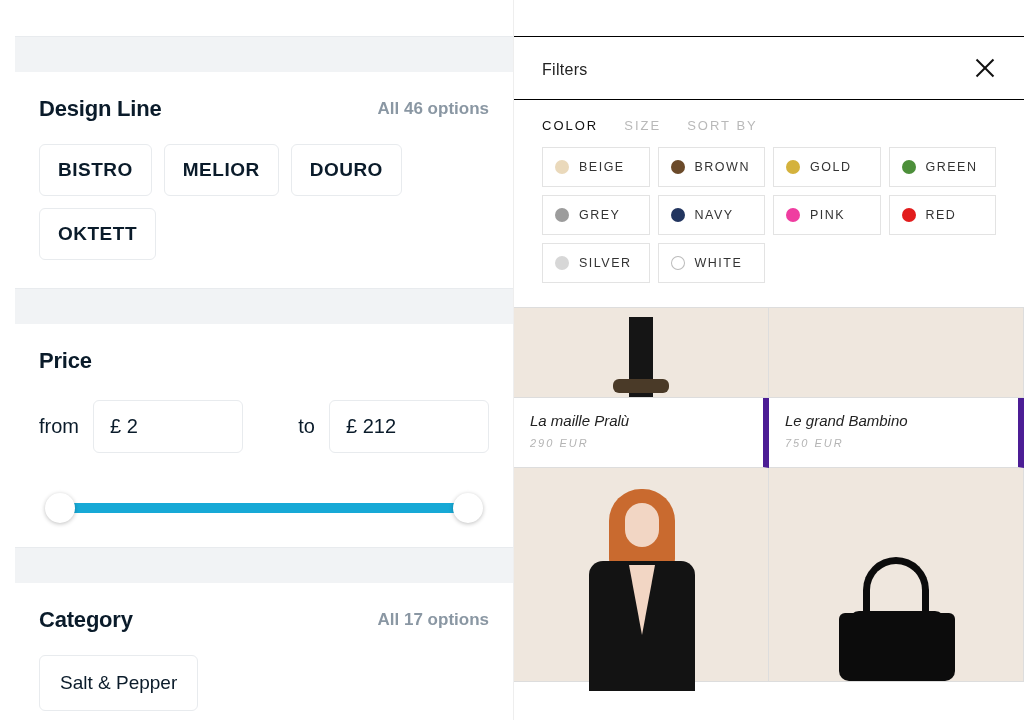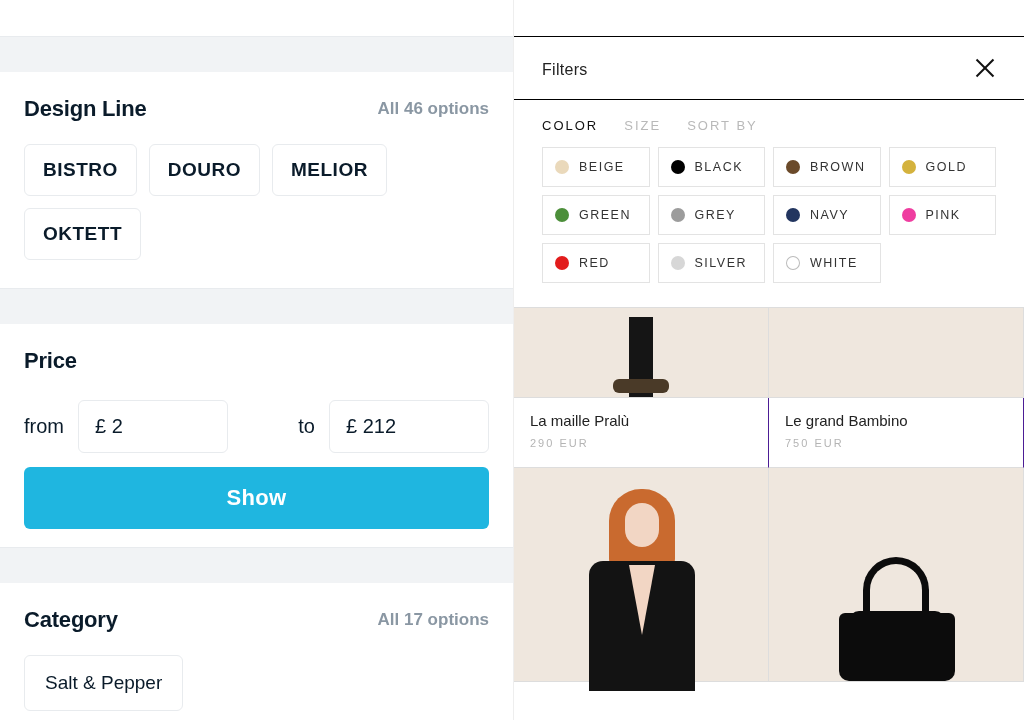--- a/index.html
+++ b/index.html
@@ -1,19 +1,19 @@
 <!DOCTYPE html>
 <html><head>
 <meta charset="utf-8">
 <style>
   * { box-sizing: border-box; margin: 0; padding: 0; }
   body { font-family: -apple-system, BlinkMacSystemFont, "Segoe UI", Arial, sans-serif; width: 1024px; height: 720px; overflow: hidden; background: #fff; display: flex; }
 
   
-  .left { width: 513px; height: 547px; background: #fff; position: relative; }
+  .left { width: 513px; height: 547px; background: #fff; position: relative; padding-left: 15px; }
   .left .strip      { height: 36px; background: #f1f3f5; width: 100%; border-top: 1px solid #e8ebee; }
   .left .strip-top  { height: 36px; background: #fff; display:flex; align-items:flex-start; gap:8px; padding:0 24px;}
 
   .section { background:#fff; padding: 24px 24px 28px 24px; }
   .section-head { display:flex; align-items:center; justify-content:space-between; margin-bottom:22px;}
   .section-head h2 { font-size:22px; font-weight:800; color:#0a1b2a; letter-spacing:-0.2px;}
   .section-head .all { font-size:17px; font-weight:700; color:#8a97a3;text-align:center; }
 
   .chip-row { display:flex; gap:12px; flex-wrap:wrap;}
   .chip { border:1px solid #e8ebee; border-radius:6px; padding:14px 18px; font-size:19px; font-weight:600; color:#0a1b2a; letter-spacing:0.5px; background:#fff;}
@@ -55,21 +55,21 @@
   .swatch { width:14px; height:14px; border-radius:50%;}
   .swatch.outline { box-shadow: inset 0 0 0 1px #bbb;}
   .color-item span { font-size:12.5px; letter-spacing:1.5px; color:#333;}
 
   .product-grid { display:grid; grid-template-columns:1fr 1fr; border-top:1px solid #ddd;}
   .cell { border-right:1px solid #ddd; border-bottom:1px solid #ddd; background:#efe7de; position:relative;}
   .cell.img-a { height:90px; display:flex; align-items:flex-end; justify-content:center;}
   .cell.img-a .leg { width:24px; height:80px; background:#151515;}
   .cell.img-a .foot{ position:absolute; bottom:4px; width:56px; height:14px; background:#4a3a28; border-radius:6px;}
   .cell.img-b { height:90px;}
-  .info { background:#fff; padding:14px 16px 18px 16px; border-bottom:1px solid #ddd; border-right:1px solid #4c1d95;}
+  .info { background:#fff; padding:14px 16px 18px 16px; border-bottom:1px solid #ddd; border-right:6px solid #4c1d95;font-style:italic;}
   .info h4 { font-size:15px; font-weight:400; color:#222; margin-bottom:8px;}
   .info p  { font-size:11px; letter-spacing:2px; color:#b4b4b4;}
   .cell.img-c { height:214px; display:flex; align-items:flex-end; justify-content:center;}
   .cell.img-d { height:214px; display:flex; align-items:flex-end; justify-content:center;}
 
   
   .woman { position:relative; width:140px; height:200px;}
   .woman .hair { position:absolute; top:8px; left:38px; width:66px; height:90px; background:#c96a2f; border-radius:32px 32px 20px 20px;}
   .woman .face { position:absolute; top:22px; left:54px; width:34px; height:44px; background:#f2d6c4; border-radius:18px;}
   .woman .body { position:absolute; top:80px; left:18px; width:106px; height:130px; background:#131313; border-radius:14px 14px 0 0;}
@@ -88,22 +88,22 @@
   <div class="strip-top"></div>
   <div class="strip"></div>
 
   <div class="section">
     <div class="section-head">
       <h2>Design Line</h2>
       <span class="all">All 46 options</span>
     </div>
     <div class="chip-row">
       <button class="chip">BISTRO</button>
+      <button class="chip">MELIOR</button>
       <button class="chip">DOURO</button>
-      <button class="chip">MELIOR</button>
       <button class="chip">OKTETT</button>
     </div>
   </div>
 
   <div class="strip"></div>
 
   <div class="section">
     <div class="section-head" style="margin-bottom:26px;">
       <h2>Price</h2>
     </div>
@@ -125,43 +125,38 @@
   <div class="section" style="padding-bottom:90px;">
     <div class="section-head">
       <h2>Category</h2>
       <span class="all">All 17 options</span>
     </div>
     <div class="chip-row">
       <button class="cat-chip">Salt &amp; Pepper</button>
     </div>
   </div>
 
-  <button class="show-btn">Show</button>
 </div>
 
 <div class="right">
   <div class="r-blank"></div>
   <div class="r-filters">
     <h3>Filters</h3>
     <div class="close-icon"></div>
   </div>
   <div class="r-tabs">
     <span class="active">COLOR</span>
     <span>SIZE</span>
     <span>SORT BY</span>
   </div>
 
   <div class="color-grid" id="color-grid">
       <div class="color-item">
         <div class="swatch" style="background: rgb(234, 217, 187);"></div>
         <span>BEIGE</span>
-      </div>
-      <div class="color-item">
-        <div class="swatch" style="background: rgb(0, 0, 0);"></div>
-        <span>BLACK</span>
       </div>
       <div class="color-item">
         <div class="swatch" style="background: rgb(107, 74, 42);"></div>
         <span>BROWN</span>
       </div>
       <div class="color-item">
         <div class="swatch" style="background: rgb(212, 178, 61);"></div>
         <span>GOLD</span>
       </div>
       <div class="color-item">

